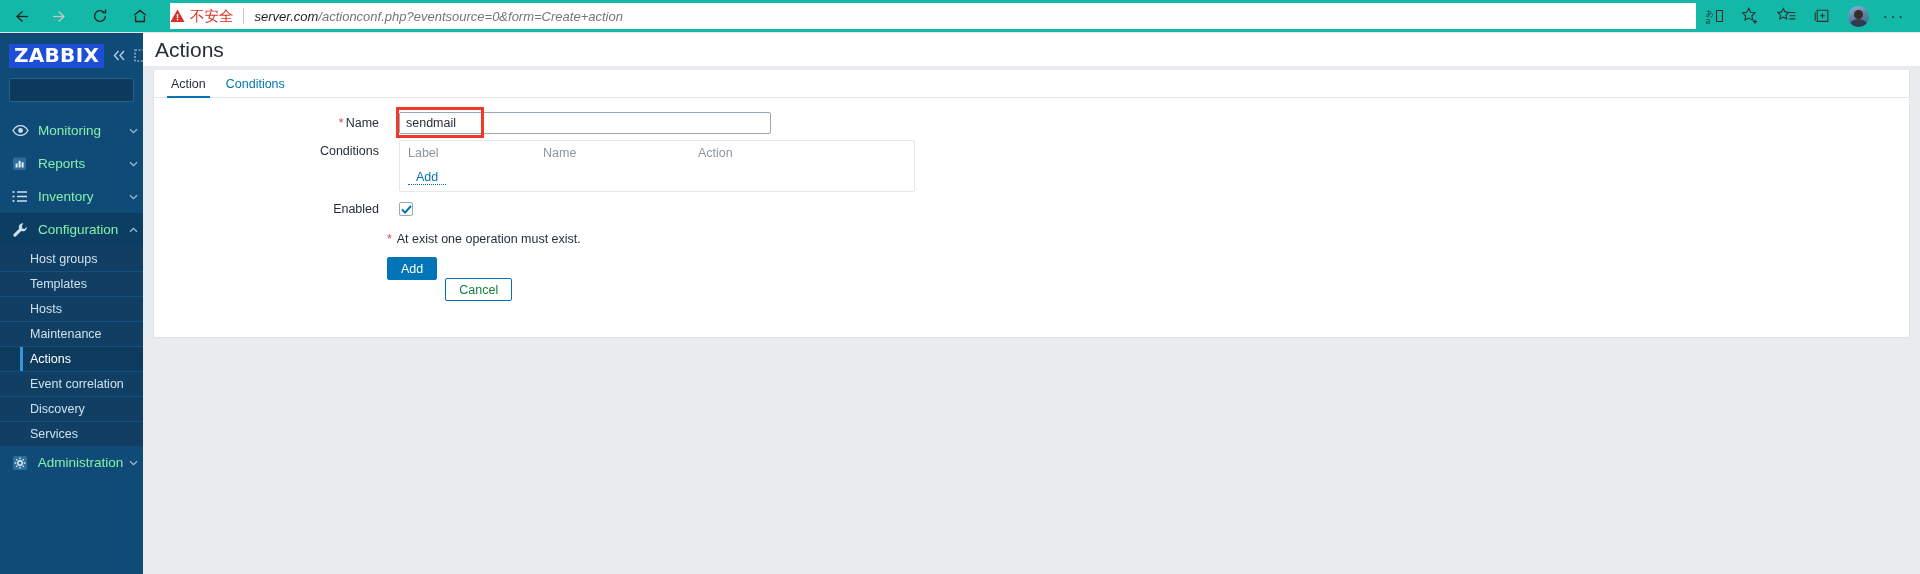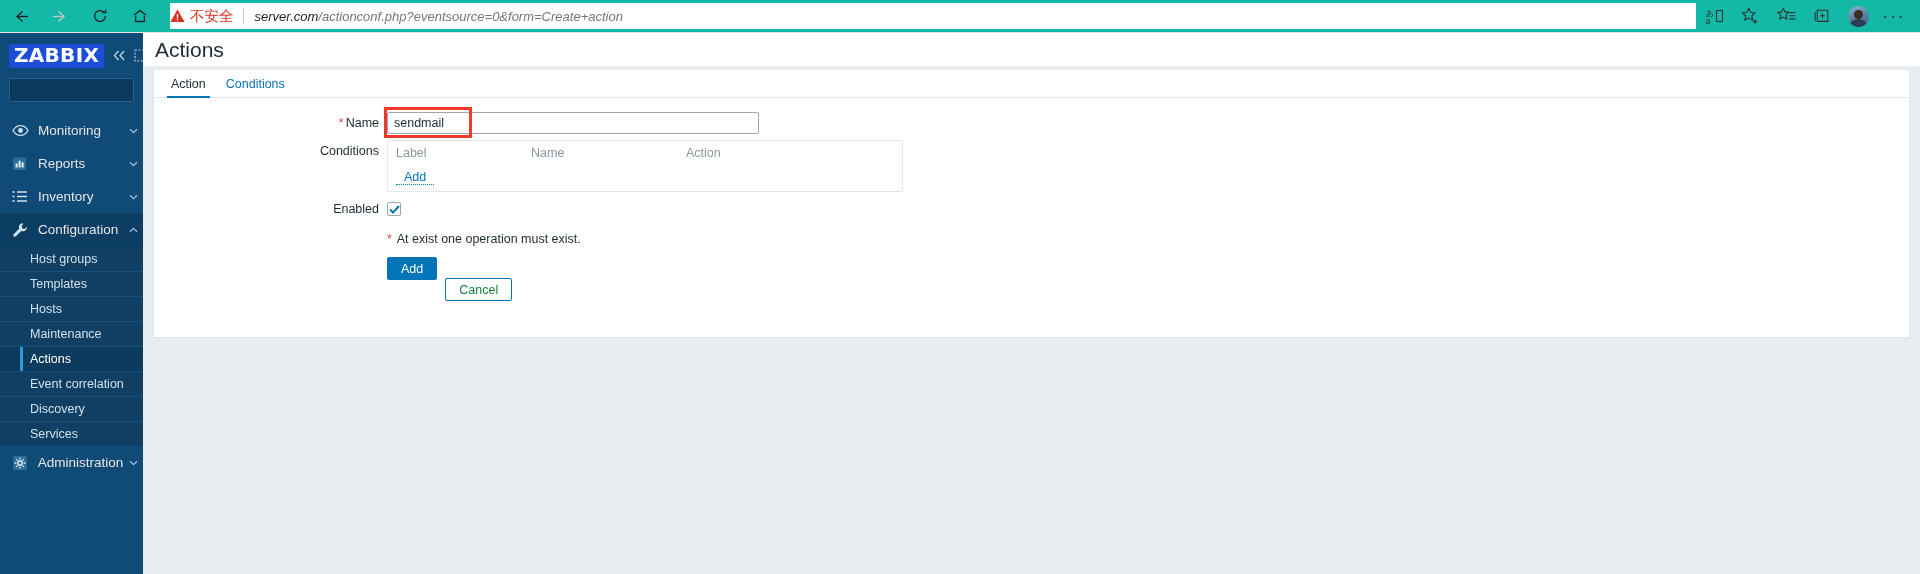--- a/index.html
+++ b/index.html
@@ -95,21 +95,21 @@
   }
   .search-box input {
     flex: 1; background: transparent; border: none; outline: none;
     color: #ffffff; font-size: 12px; font-family: "Liberation Sans", sans-serif;
   }
   .search-box .s-icon { color: #b5cfe3; display: flex; }
 
   .nav { margin-top: 12px; }
   .nav-item {
     height: 33px; display: flex; align-items: center;
-    padding-left: 12px; color: #e5e5e5; font-size: 13.5px;
+    padding-left: 12px; color: #86efac; font-size: 13.5px;
     position: relative;
   }
   .nav-item .ico { width: 26px; display: flex; align-items: center; color: #cfe0ed; }
   .nav-item .lbl { flex: 1; }
   .nav-item .chev { width: 20px; color: #9dbdd6; display: flex; justify-content: center; }
   .nav-item.expanded { background: #0c3e63; }
 
   .submenu { background: #0d4167; }
   .sub-item {
     height: 25px; display: flex; align-items: center;
@@ -157,21 +157,21 @@
     font-size: 12.5px; padding: 0 10px 6px 10px;
     color: #0275b8; position: relative; cursor: pointer;
   }
   .tab.active { color: #1f2c33; }
   .tab.active::after {
     content: ""; position: absolute; left: 6px; right: 6px; bottom: -1px;
     height: 2px; background: #0275b8;
   }
 
   .form { padding: 14px 0 16px 0; }
-  .form-row { display: flex; align-items: flex-start; margin-bottom: 6px; }
+  .form-row { display: flex; align-items: flex-start; margin-bottom: 6px; gap: 12px; }
   .form-label {
     width: 233px; text-align: right; padding-right: 8px;
     font-size: 12.5px; color: #1f2c33; line-height: 22px;
   }
   .req { color: #d44; margin-right: 2px; }
 
   .name-input-wrap { position: relative; }
   .name-input {
     width: 372px; height: 22px;
     border: 1px solid #9aa8b1; border-radius: 2px;

